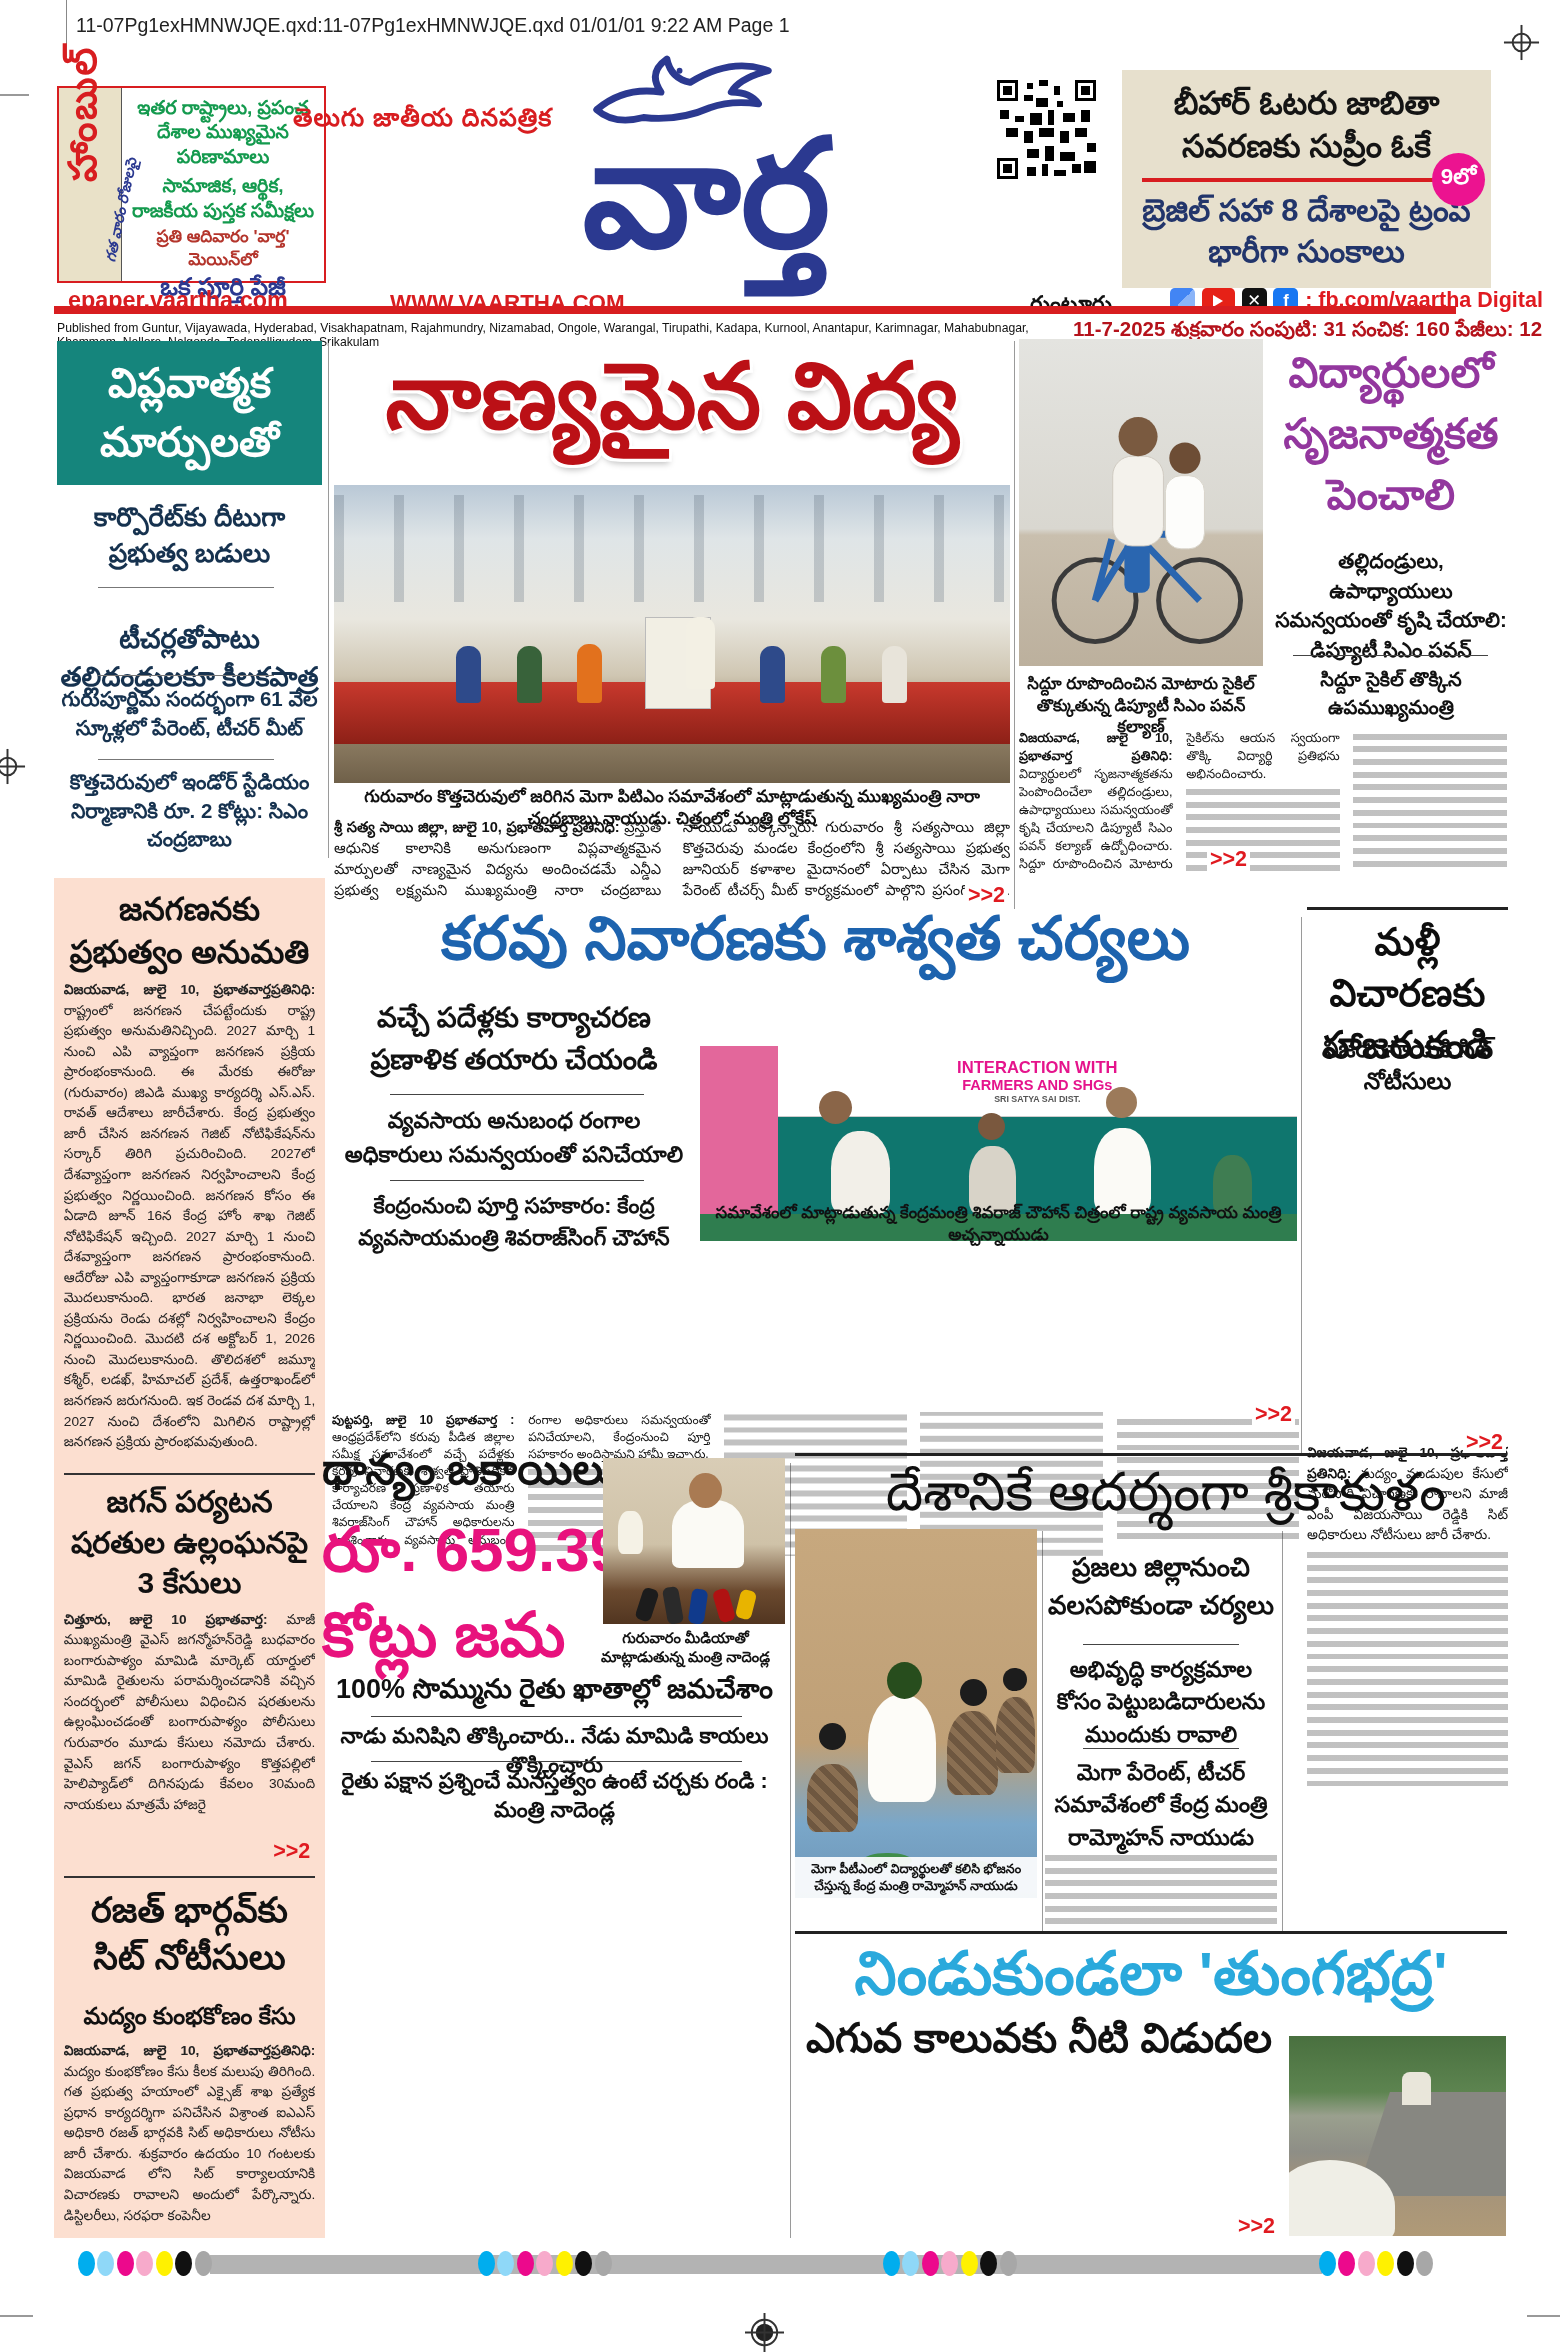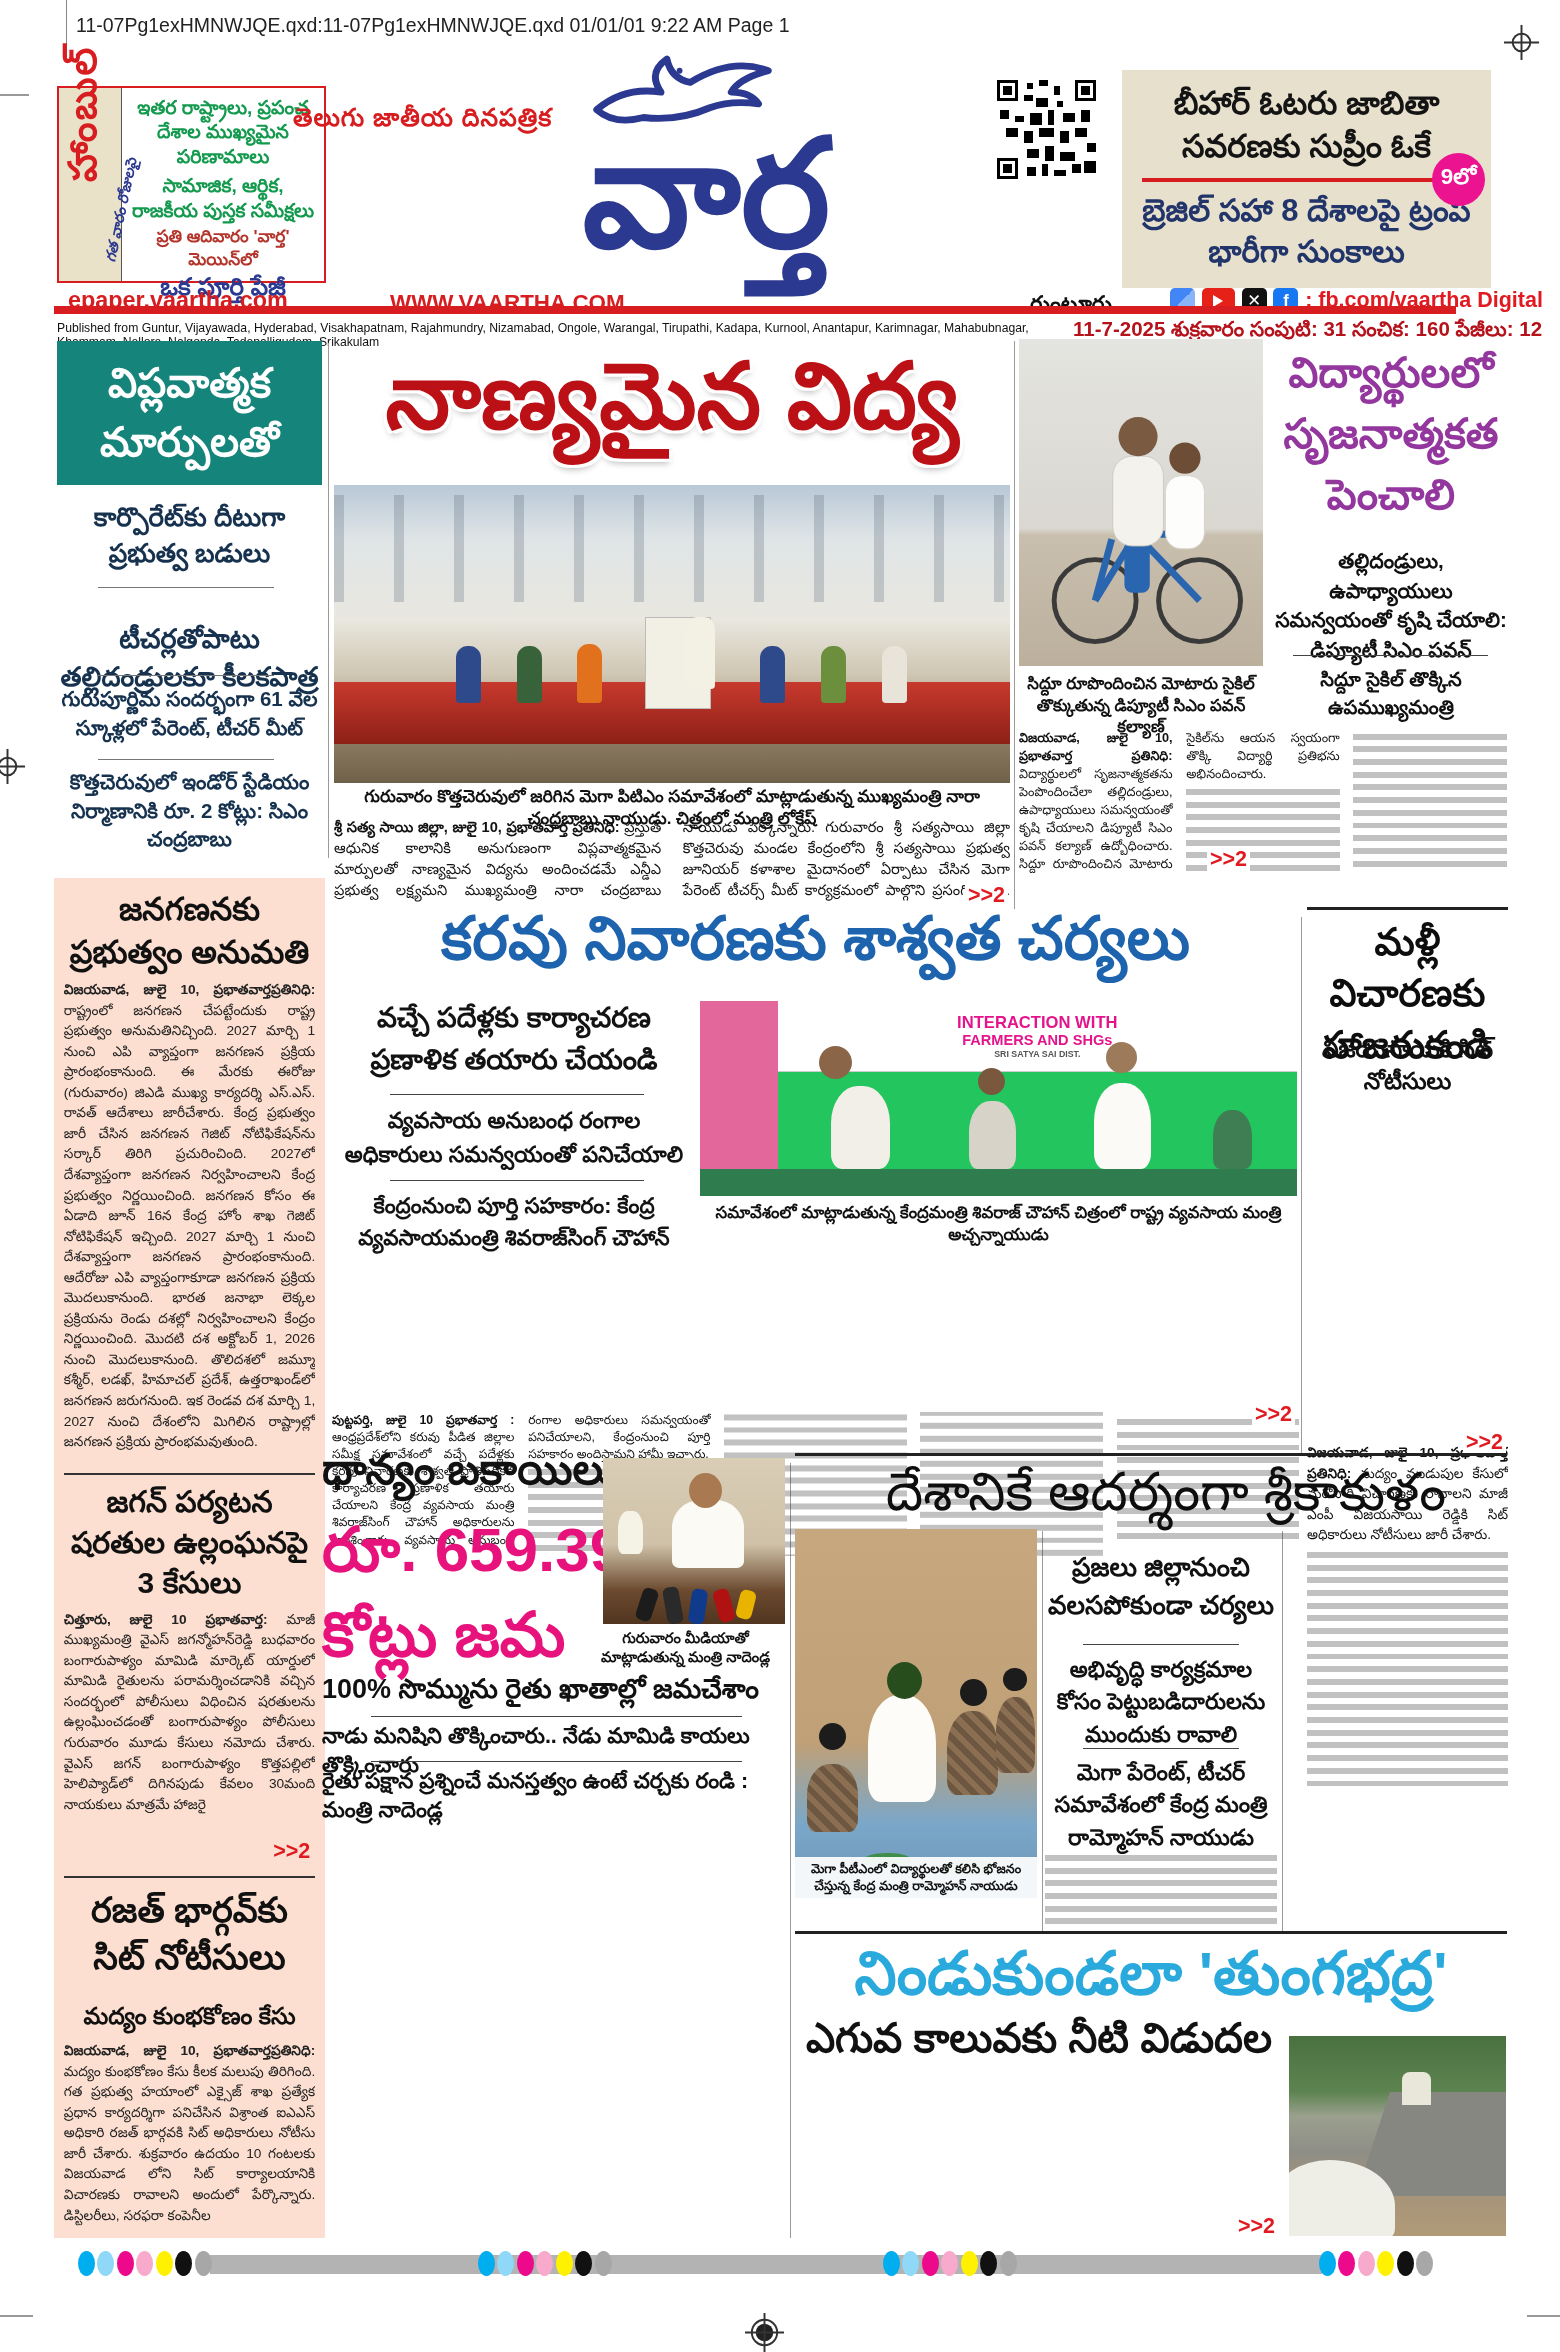--- a/index.html
+++ b/index.html
@@ -88,36 +88,36 @@
   
   #sitHead{left:1307px;top:917px;width:201px;font-size:38px;font-weight:800;text-align:center;line-height:1.35;color:#0d0d0d;}
   #sitDeck{left:1307px;top:1036px;width:201px;font-size:23.4px;font-weight:800;text-align:center;}
   #sitBody{left:1307px;top:1077px;width:201px;height:376px;font-size:13.7px;line-height:1.5;text-align:justify;
       overflow:hidden;position:relative;}
   
   #paddyKicker{left:322px;top:1445px;font-size:43px;font-weight:800;color:#111;}
   #paddyH1{left:322px;top:1514px;font-size:62px;font-weight:800;color:#e8127d;}
   #paddyH2{left:322px;top:1599px;font-size:62px;font-weight:800;color:#e8127d;}
   #paddyCapt{left:583px;top:1629px;width:205px;font-size:14.6px;text-align:center;}
-  .paddyDeck{left:322px;width:465px;font-weight:800;color:#111;}
+  .paddyDeck{left:322px;width:465px;text-align:center;font-weight:800;color:#111;}
   
   #sriHead{left:810px;top:1461px;width:712px;font-size:53px;font-weight:400;color:#0e0e0e;text-align:center;}
   .sdeck{left:1045px;width:232px;text-align:center;font-weight:800;color:#111;line-height:1.45;}
   #sriBodyM{left:1045px;top:1855px;width:232px;height:78px;overflow:hidden;font-size:12.7px;line-height:1.45;}
   
   #tbHead{left:795px;top:1939px;width:712px;font-size:60px;font-weight:800;color:#2aa9dc;text-align:center;}
   #tbDeck{left:795px;top:2015px;width:488px;font-size:41px;font-weight:800;color:#111;text-align:center;}
   
   #photoMain{left:334px;top:485px;width:676px;height:298px;background:linear-gradient(180deg,#b9c8d6 0%,#dfe5e7 18%,#e9e7df 45%,#cfc6b2 64%,#9b8a6f 78%,#6f6049 100%);}
   #photoMain .win{position:absolute;top:9.8px;left:0;right:0;height:107px;background:repeating-linear-gradient(90deg,rgba(90,105,120,.28) 0 9.8px,transparent 9.8px 60px);}
   #photoMain .carpet{position:absolute;bottom:39px;left:0;right:0;height:62px;background:linear-gradient(#c8392d,#8d2017);}
   #photoMain .podium{position:absolute;bottom:74px;left:46%;width:64px;height:90px;background:#f2efe4;border:1px solid #bbb;}
   .fig{position:absolute;border-radius:11.7px 11.7px 3.9px 3.9px;}
   #photoPawan{left:1019px;top:339px;width:244px;height:327px;background:linear-gradient(180deg,#e4e4e0 0%,#d9d7d0 58%,#c9bfae 60%,#bcb09d 100%);}
-  #photoFarmers{left:700px;top:1001px;width:597px;height:195px;background:#22c55e;}
+  #photoFarmers{left:700px;top:1046px;width:597px;height:195px;background:#0f766e;}
   #photoFarmers .pink{position:absolute;left:0;top:0;bottom:0;width:13%;background:#e3679b;}
   #photoFarmers .banner{position:absolute;left:13%;right:0;top:0;height:36%;background:#fff;border-bottom:1px solid #ccc;
       display:flex;flex-direction:column;align-items:center;justify-content:center;line-height:1.15;}
   #photoFarmers .banner .m1{color:#e5148c;font-weight:800;font-size:16.6px;}
   #photoFarmers .banner .m2{color:#e5148c;font-weight:800;font-size:14.6px;}
   #photoFarmers .banner .m3{color:#555;font-weight:bold;font-size:8.8px;}
   #photoFarmers .grn{position:absolute;bottom:0;left:0;right:0;height:14%;background:#2f7d4f;}
   .blob{position:absolute;border-radius:45% 45% 18% 18%;}
   #photoNad{left:603px;top:1458px;width:182px;height:166px;background:linear-gradient(180deg,#d9cdb6 0%,#cfc2a8 52%,#6b4a2f 80%,#513520 100%);}
   #photoEat{left:795px;top:1529px;width:242px;height:369px;background:linear-gradient(180deg,#c7a87e 0%,#bfa077 58%,#7aa7c9 80%,#6d94b5 100%);}

